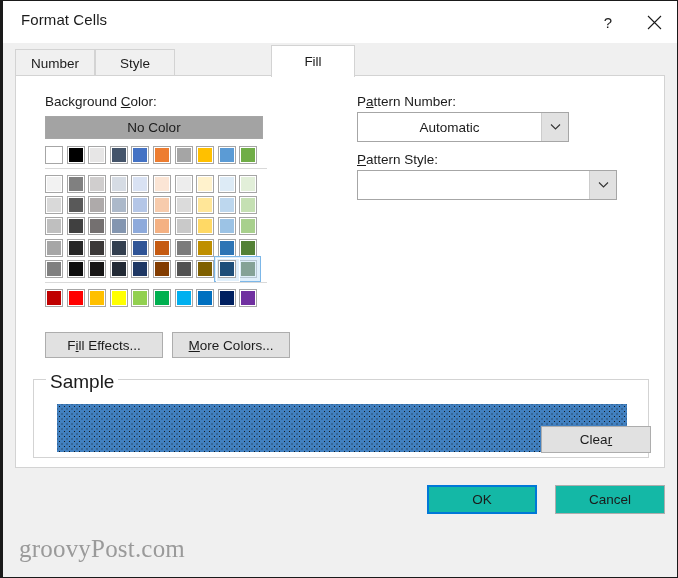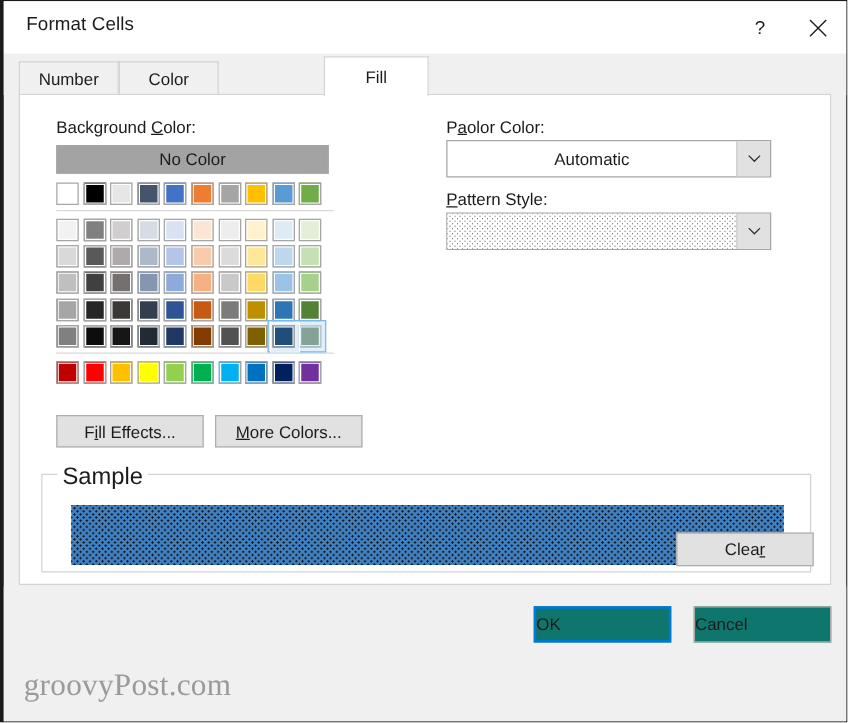--- a/index.html
+++ b/index.html
@@ -186,23 +186,23 @@
 
   
   .footer {
     position: absolute; left: 0; bottom: 0;
     width: 674px; height: 108px;
     background: #f0f0f0;
   }
   .foot-btn {
     position: absolute; top: 16px;
     width: 110px; height: 29px;
-    background: #0f766e;
+    background: #14b8a6;
     border: 1px solid #adadad;
-    display: flex; align-items: center; 
+    display: flex; align-items: center; justify-content: center;
     font-size: 13.5px; color: #1b1b1b;
     cursor: default;
   }
   .foot-btn.default {
     border: 2px solid #0078d7;
   }
   .btn-ok { right: 140px; }
   .btn-cancel { right: 12px; }
 
   .watermark {
@@ -231,23 +231,23 @@
         </svg>
       </span>
     </div>
   </div>
 
   <div class="tabstrip">
     <div class="tab" id="tab0" style="left: 12px; width: 80px;">
       <span>Number</span>
     </div>
     <div class="tab" id="tab1" style="left: 92px; width: 80px;">
-      <span>Color</span>
-    </div>
-    <div class="tab active" id="tab3" style="left: 256px; width: 84px;">
+      <span>Style</span>
+    </div>
+    <div class="tab active" id="tab3" style="left: 268px; width: 84px;">
       <span>Fill</span>
     </div>
   </div>
 
   <div class="panel">
 
     <div class="lbl" style="left:29px; top:18px;">
       <span>Background </span><span class="u">C</span><span>olor:</span>
     </div>
 
@@ -347,24 +347,24 @@
 
     <div class="pbtn" style="left:29px; top:256px; width:118px;">
       <span><span>F</span><span class="u">i</span><span>ll Effects...</span></span>
     </div>
 
     <div class="pbtn" style="left:156px; top:256px; width:118px;">
       <span><span></span><span class="u">M</span><span>ore Colors...</span></span>
     </div>
 
     <div class="lbl" style="left:341px; top:18px;">
-      <span>P</span><span class="u">a</span><span>olor Color:</span>
-    </div>
-
-    <div class="combo" style="left:341px; top:36px; width:260px;">
+      <span>P</span><span class="u">a</span><span>ttern Number:</span>
+    </div>
+
+    <div class="combo" style="left:341px; top:36px; width:212px;">
       <div class="combo-val">Automatic</div>
       <div class="combo-arrow">
         <svg width="11" height="8" viewBox="0 0 11 8">
           <path d="M1 1.5 L5.5 6 L10 1.5" stroke="#333" stroke-width="1.1" fill="none"></path>
         </svg>
       </div>
     </div>
 
     <div class="lbl" style="left:341px; top:76px;">
       <span></span><span class="u">P</span><span>attern Style:</span>

